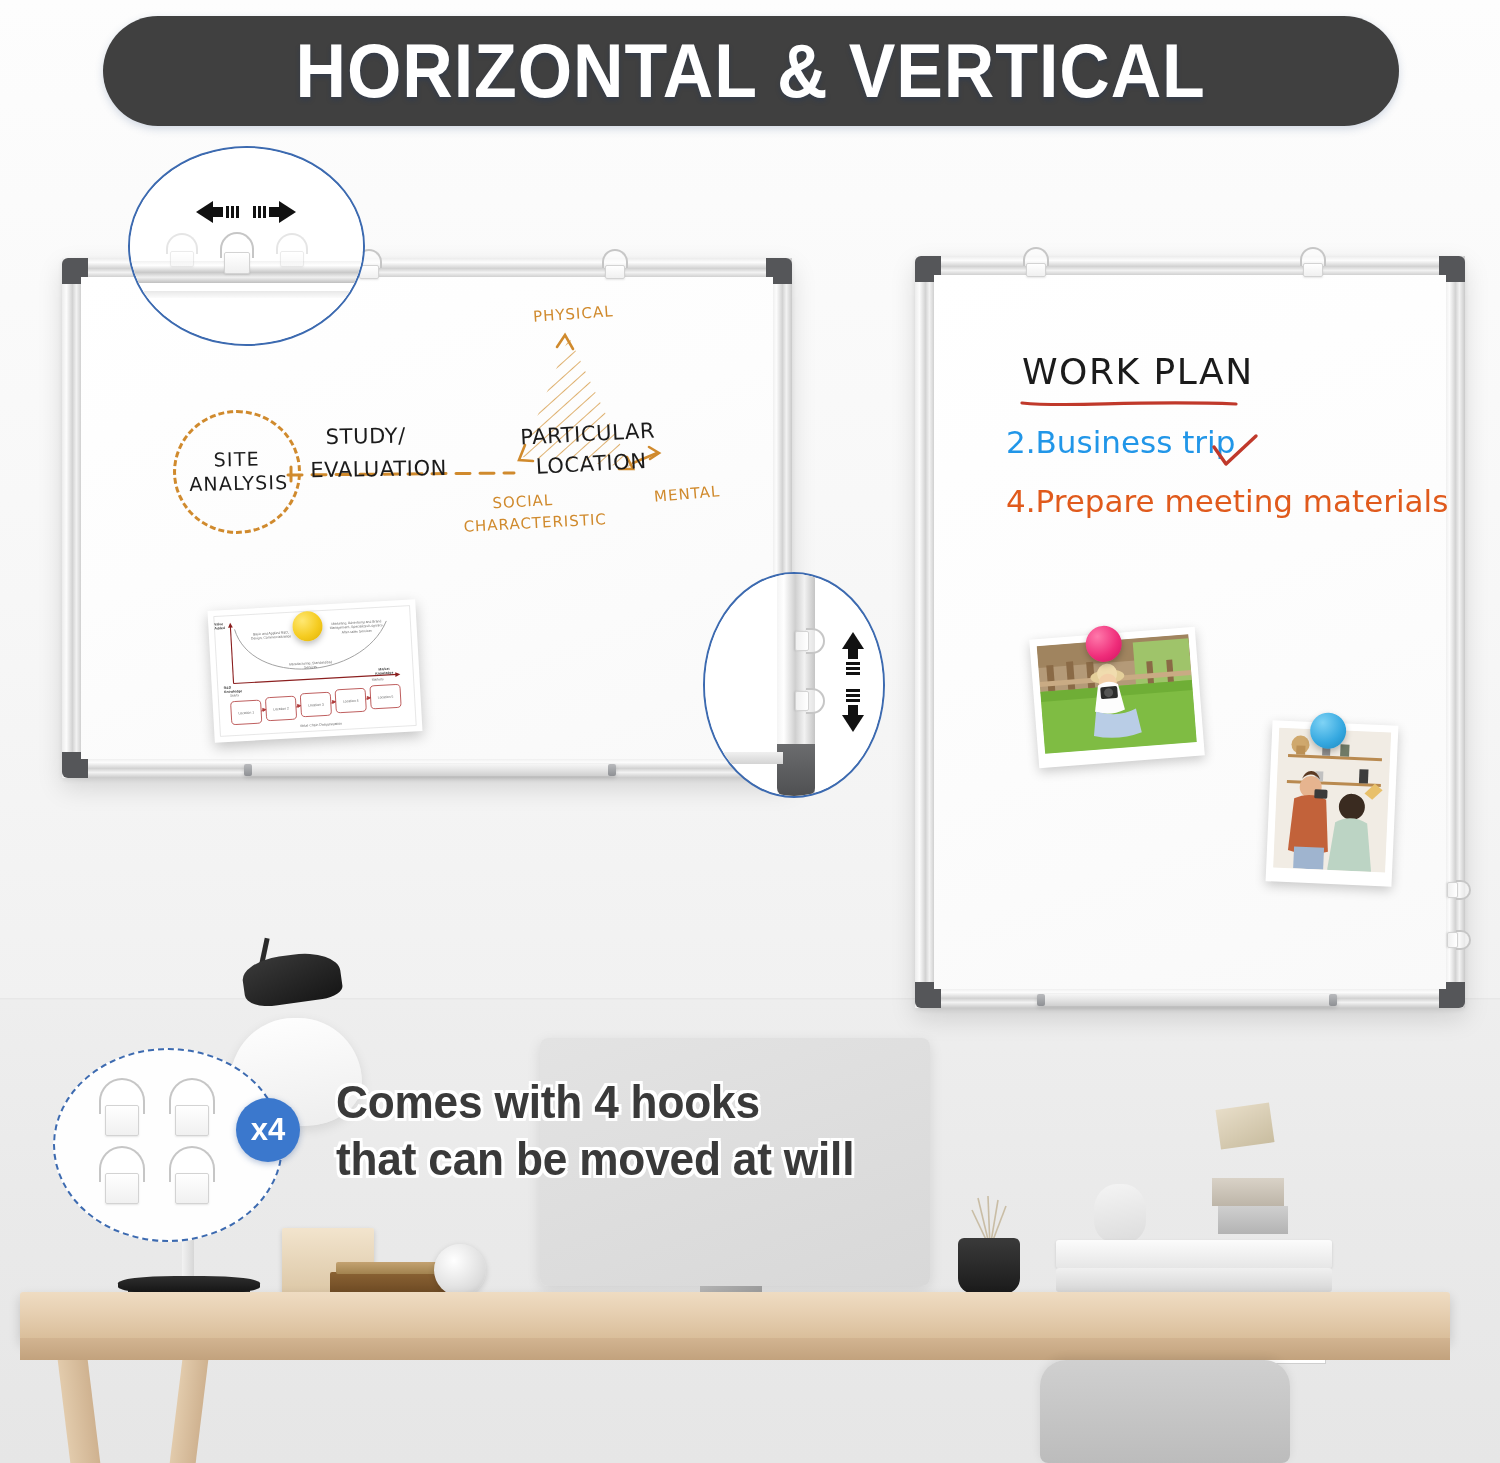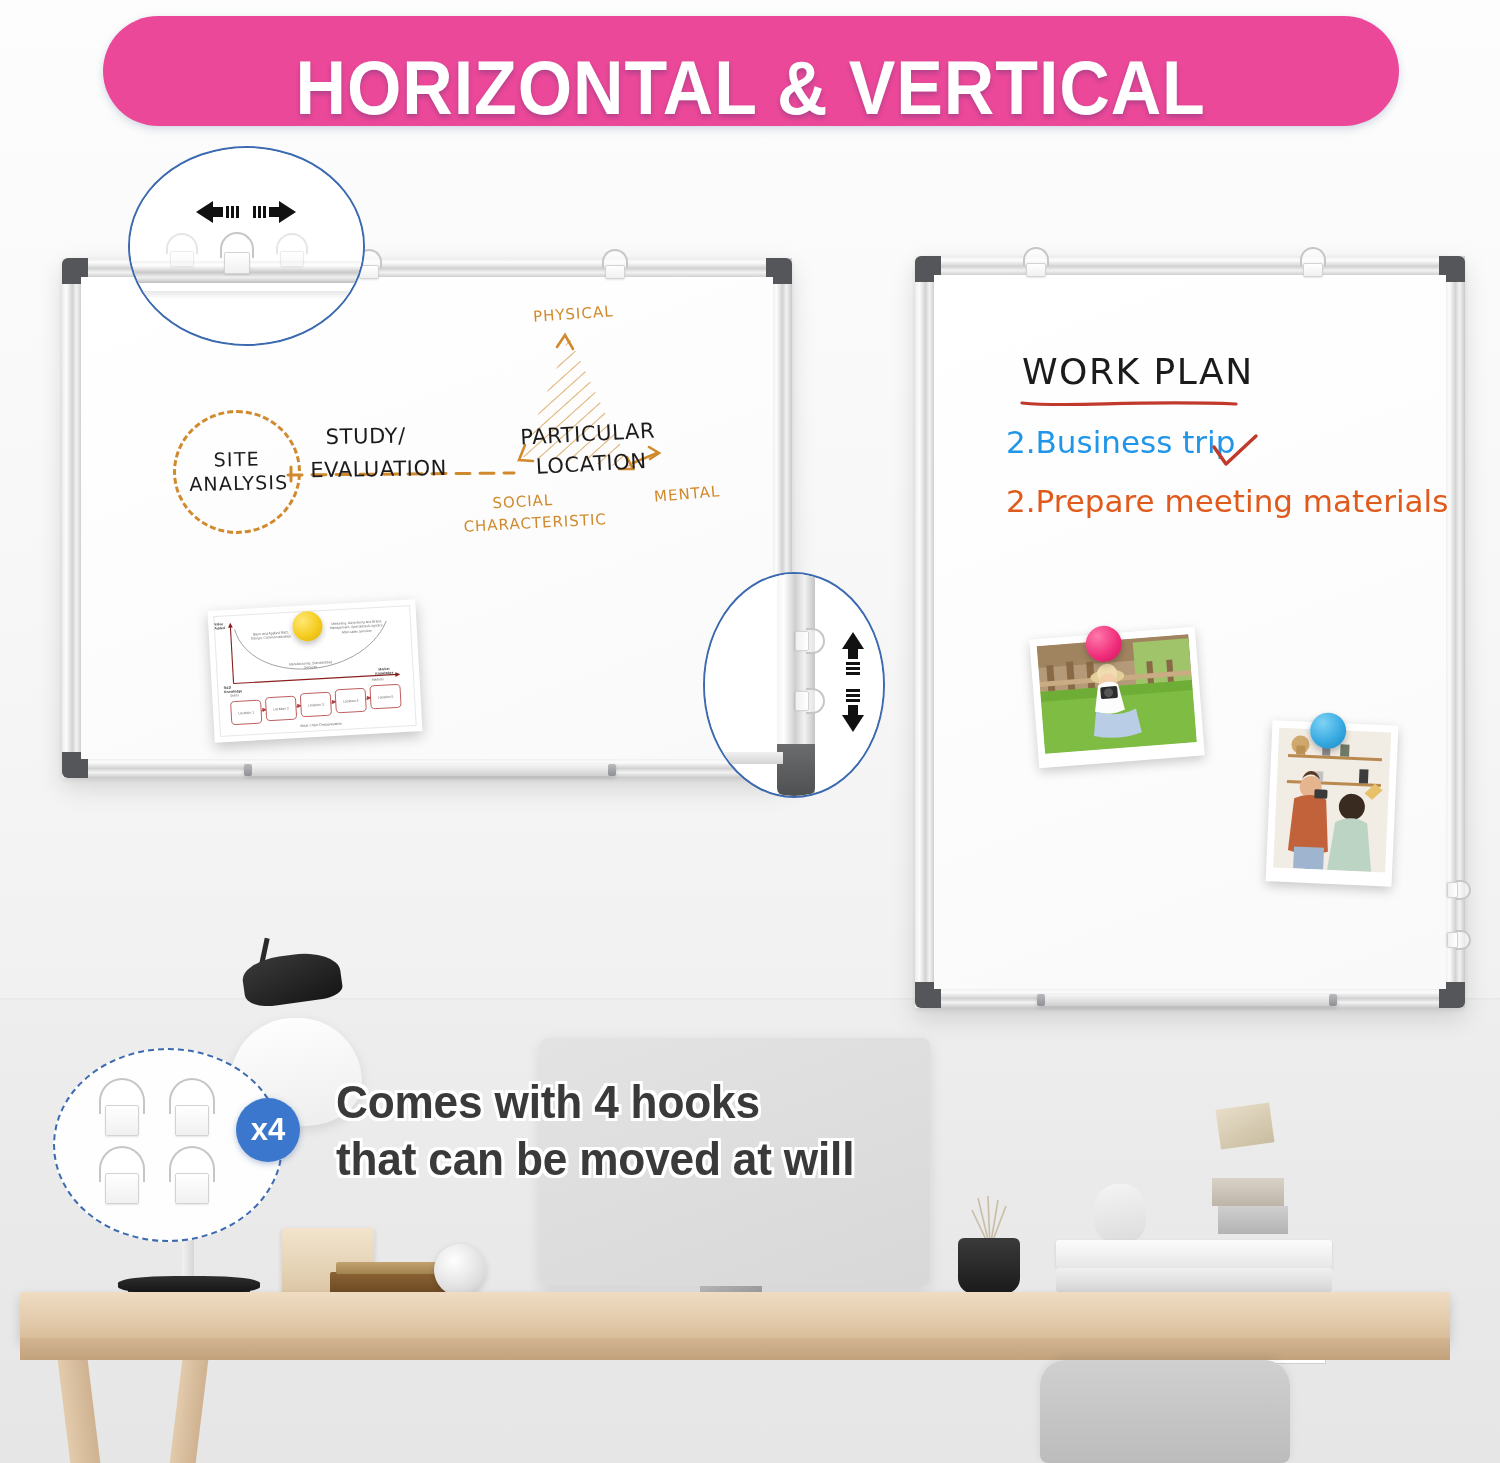--- a/index.html
+++ b/index.html
@@ -16,23 +16,23 @@
   .wall{position:absolute;left:0;top:0;width:1500px;height:1000px;
         background:linear-gradient(180deg,#fdfdfd 0%,#f7f7f7 60%,#f1f1f1 100%);}
   .wall-lower{position:absolute;left:0;top:1000px;width:1500px;height:463px;
         background:linear-gradient(180deg,#eeeeee 0%,#eaeaea 40%,#e6e6e6 100%);}
   .wall-seam{position:absolute;left:0;top:998px;width:1500px;height:3px;
         background:linear-gradient(180deg,rgba(0,0,0,.05),rgba(0,0,0,0));}
 
   
   .banner{
     position:absolute;left:103px;top:16px;width:1296px;height:110px;
-    background:#ec4899;border-radius:55px;
+    background:#404040;border-radius:55px;
     box-shadow:0 3px 9px rgba(60,90,140,.22);
-    display:flex;align-items:flex-end;justify-content:center;
+    display:flex;align-items:center;justify-content:center;
   }
   .banner-text{
     color:#ffffff;font-weight:bold;font-size:76px;line-height:1;
     letter-spacing:1px;
     transform:scaleX(.92);
     text-shadow:0 3px 5px rgba(20,50,100,.28);
     white-space:nowrap;
     font-family:"Liberation Sans", sans-serif;
   }
 
@@ -379,21 +379,21 @@
       <div class="hw hw-black" style="left:88px;top:76px;font-size:36px;letter-spacing:1.5px;">WORK PLAN</div>
       <svg style="position:absolute;left:86px;top:122px;width:220px;height:14px;">
         <path d="M2,6 C50,11 110,3 216,7" stroke="#c0392b" stroke-width="3.2" fill="none" stroke-linecap="round"></path>
       </svg>
 
       <div class="hw" style="left:72px;top:149px;font-size:31px;color:#2196e8;">2.Business trip</div>
       <svg style="position:absolute;left:276px;top:158px;width:52px;height:40px;">
         <path d="M4,14 L16,31 L46,3" stroke="#c0392b" stroke-width="3.4" fill="none" stroke-linecap="round" stroke-linejoin="round"></path>
       </svg>
 
-      <div class="hw" style="left:72px;top:208px;font-size:31px;color:#e05a1c;white-space:nowrap;">2.Prepare meeting materials</div>
+      <div class="hw" style="left:72px;top:208px;font-size:31px;color:#e05a1c;white-space:nowrap;">4.Prepare meeting materials</div>
 
       <div class="photo" style="left:100px;top:358px;width:152px;height:108px;transform:rotate(-4.5deg);">
         <div class="photo-img" style="background:linear-gradient(180deg,#b8a68f 0%,#c7b79d 32%,#8fc152 46%,#78b544 70%,#8cc65a 100%);">
           <svg viewBox="0 0 152 108" style="width:100%;height:100%;display:block;">
             <rect x="0" y="0" width="152" height="48" fill="#b49a78"></rect>
             <rect x="0" y="0" width="152" height="22" fill="#a0845f"></rect>
             <rect x="96" y="4" width="56" height="44" fill="#9fc46a"></rect>
             <rect x="0" y="46" width="152" height="62" fill="#7fbc43"></rect>
             <rect x="0" y="46" width="152" height="10" fill="#6fae36"></rect>
             <g fill="#8a6a46">

